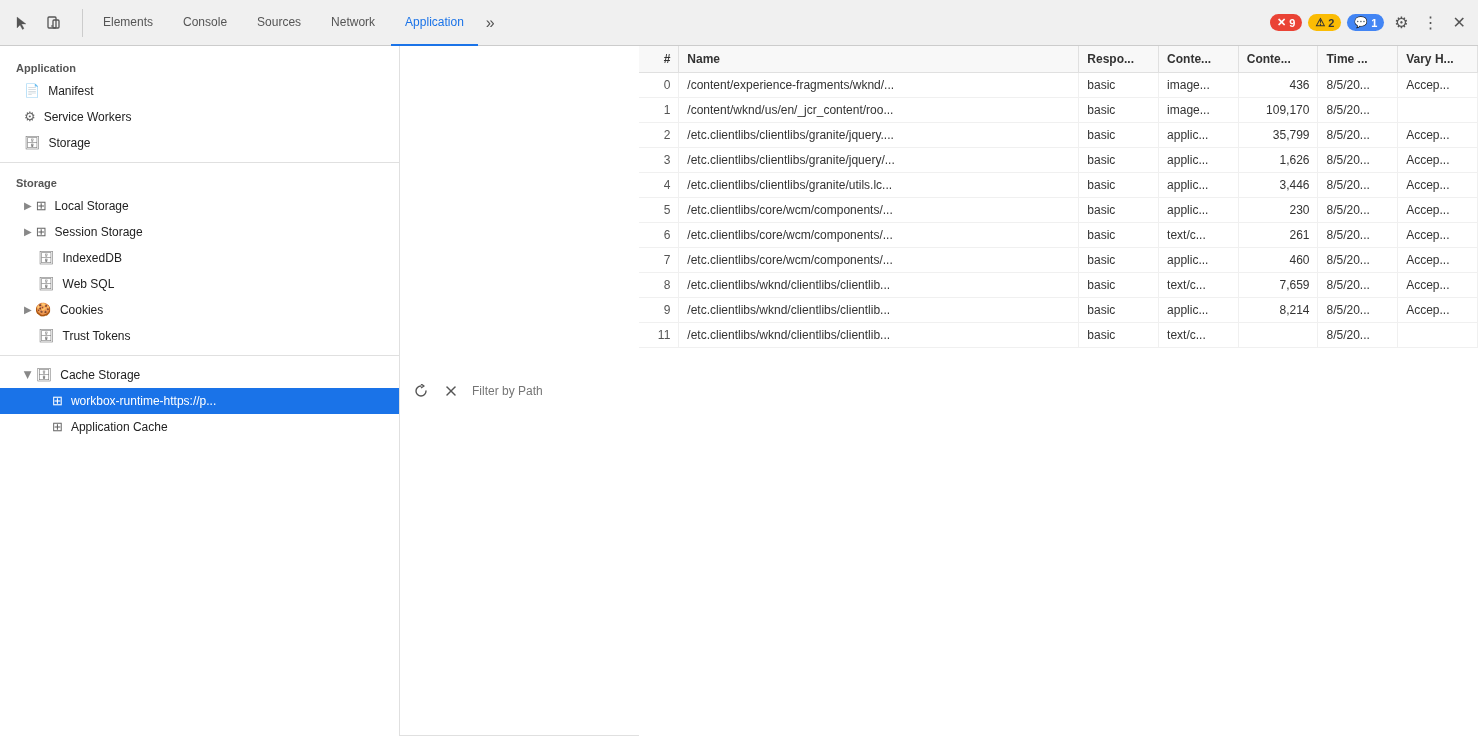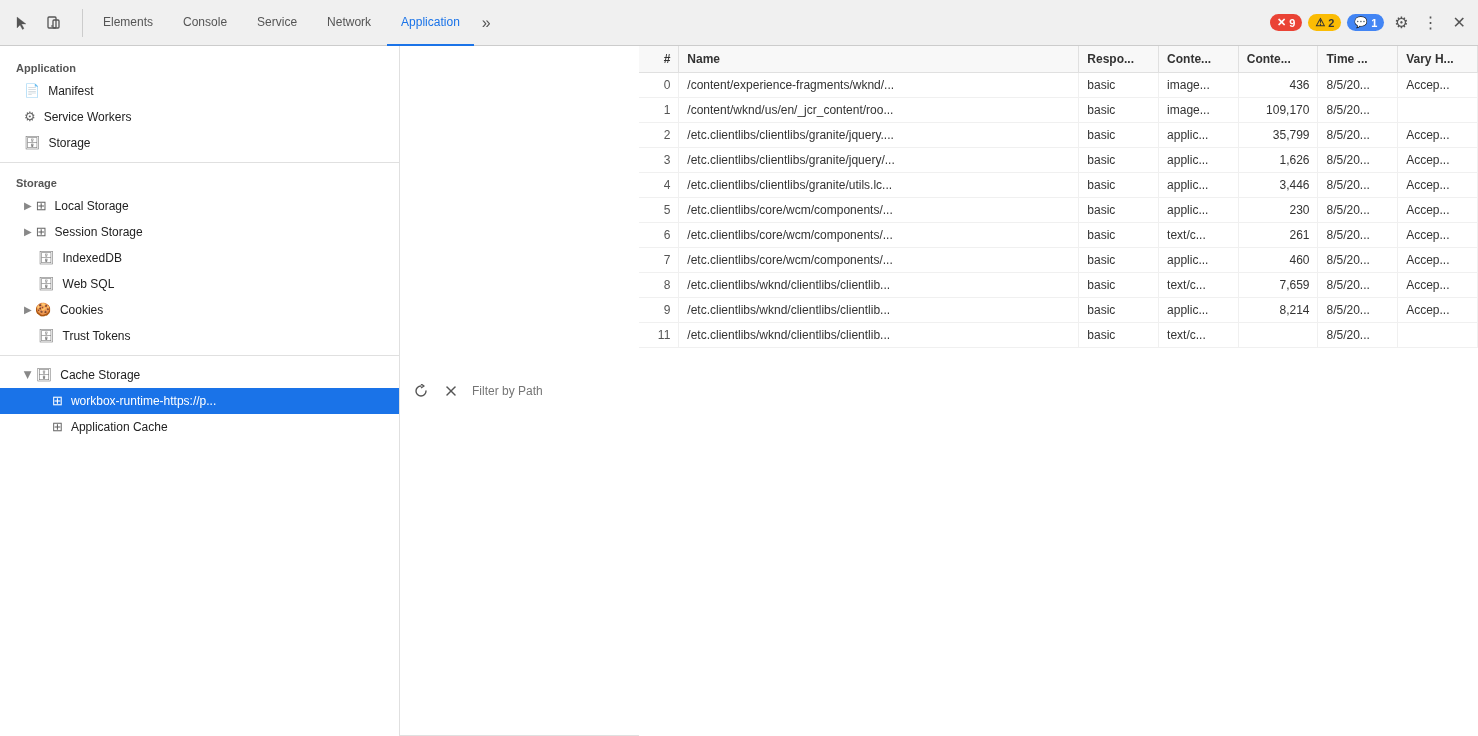--- a/index.html
+++ b/index.html
@@ -134,21 +134,21 @@
       <svg width="16" height="16" viewBox="0 0 16 16" fill="none">
         <rect x="2" y="2" width="8" height="11" rx="1" stroke="#555" stroke-width="1.3" fill="none"></rect>
         <rect x="7" y="5" width="6" height="8" rx="1" stroke="#555" stroke-width="1.3" fill="none"></rect>
         <line x1="5" y1="11" x2="7" y2="11" stroke="#555" stroke-width="1"></line>
       </svg>
     </button>
   </div>
   <div class="toolbar-divider"></div>
   <button class="tab">Elements</button>
   <button class="tab">Console</button>
-  <button class="tab">Service</button>
+  <button class="tab">Sources</button>
   <button class="tab">Network</button>
   <button class="tab active">Application</button>
   <span class="tab-more">»</span>
   <div class="toolbar-right">
     <div class="badge-error">
       <span>✕</span>
       <span>9</span>
     </div>
     <div class="badge-warn">
       <span>⚠</span>

